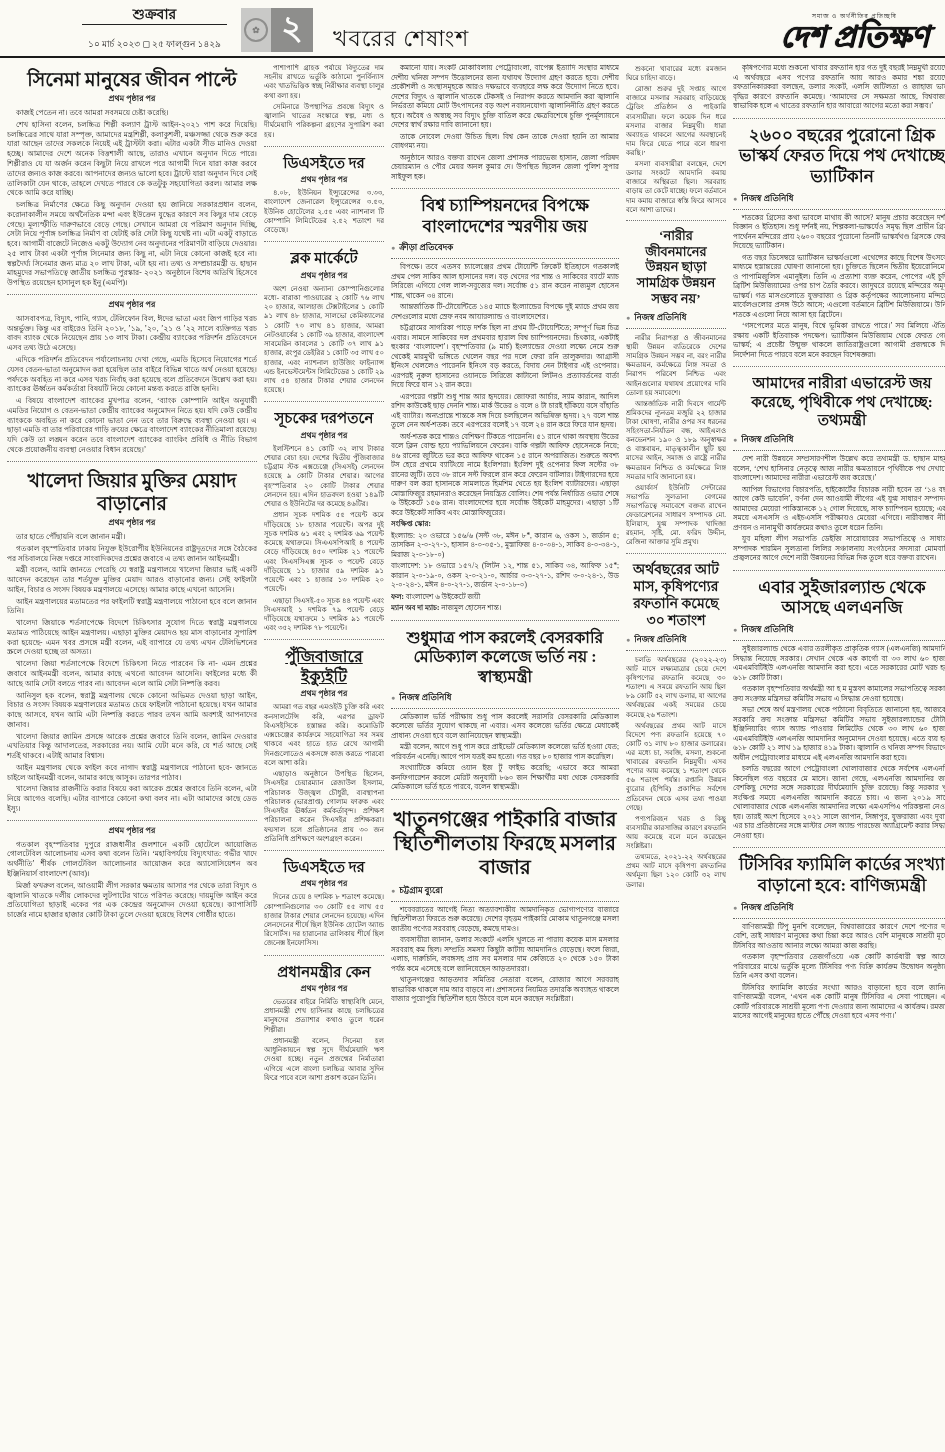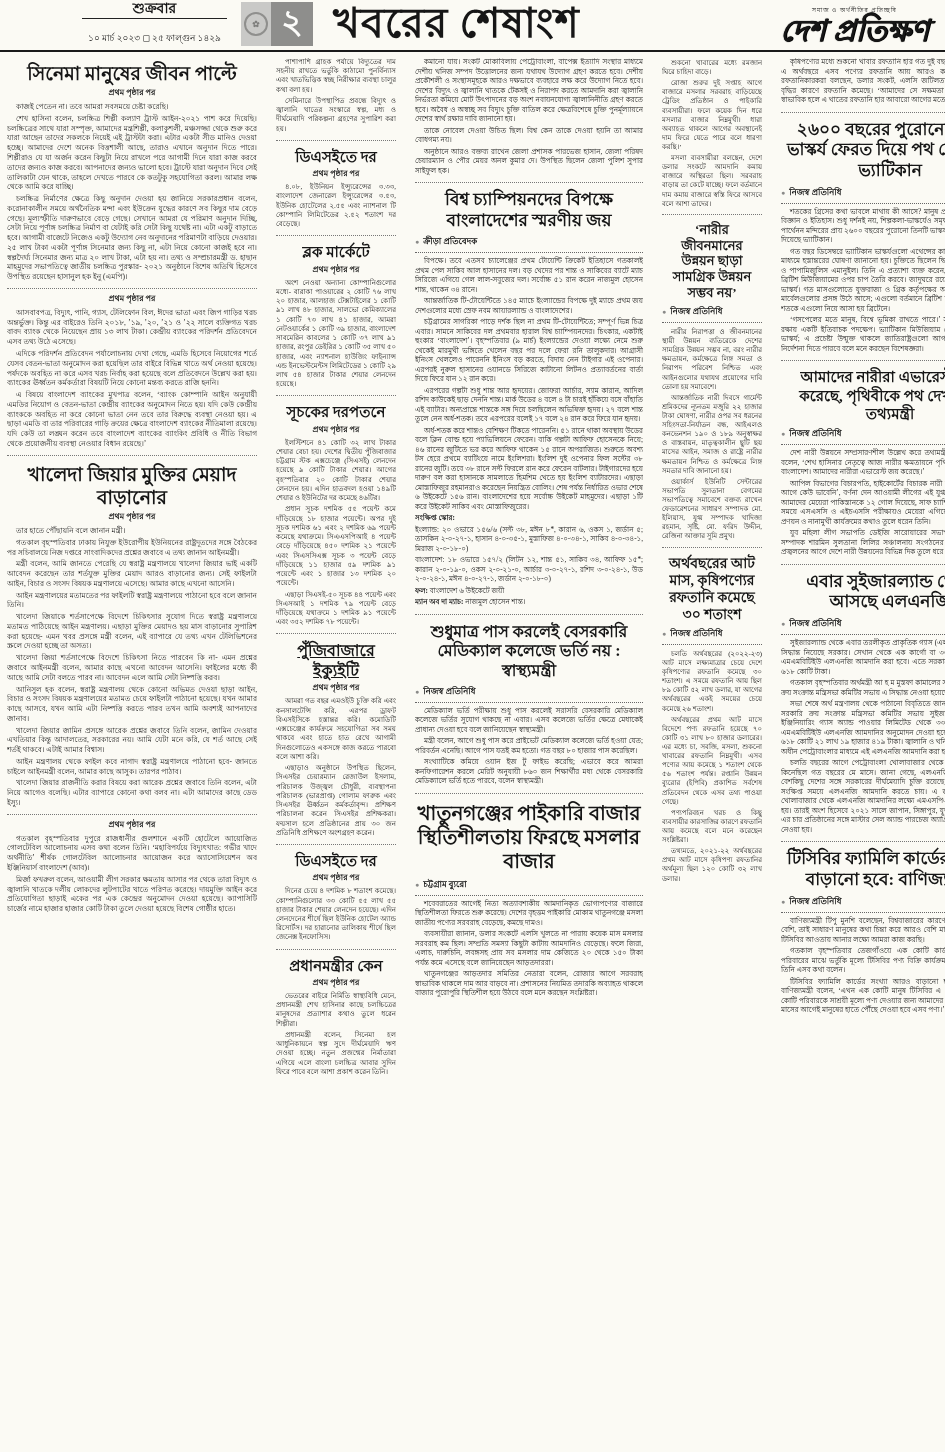--- a/index.html
+++ b/index.html
@@ -9,37 +9,37 @@
     color:#161616;
     font-family:"Liberation Serif","DejaVu Serif",serif;
     overflow:hidden;
     position:relative;
   }
   
   .masthead-bar{
     display:flex;align-items:flex-end;
     padding:26px 12px 4px 12px;
     border-bottom:2px solid #1a1a1a;
-    height:52px;box-sizing:border-box;
+    height:58px;box-sizing:border-box;
   }
   .dateblock{width:215px;text-align:center;padding-left:70px;box-sizing:border-box;}
   .dateblock .weekday{font-weight:bold;font-size:14px;line-height:1.1;}
   .dateblock .dateline{font-size:9px;border-top:1px solid #222;margin-top:2px;padding-top:12px;white-space:nowrap;}
   .pagenum-wrap{display:flex;margin-left:14px;}
   .stampbox{width:30px;height:44px;background:#c9c9c7;display:flex;align-items:center;justify-content:center;}
   .stampbox .seal{width:20px;height:20px;border-radius:50%;border:2px solid #8f8f8d;color:#7e7e7c;font-size:9px;display:flex;align-items:center;justify-content:center;}
   .numbox{width:42px;height:44px;background:#8e8e8c;color:#fcfcfa;display:flex;align-items:center;justify-content:center;font-size:33px;font-weight:bold;}
-  .section-title{font-size:41px;font-weight:bold;letter-spacing:1px;margin-left:20px;white-space:nowrap;line-height:1;padding-bottom:2px;}
+  .section-title{font-size:22px;font-weight:normal;letter-spacing:1px;margin-left:20px;white-space:nowrap;line-height:1;padding-bottom:2px;}
   .mast-right{margin-left:auto;text-align:center;padding-right:4px;}
   .mast-tagline{font-size:6px;letter-spacing:1px;color:#222;}
   .mast-name{font-size:30px;font-weight:bold;line-height:1;letter-spacing:0px;
     text-shadow:0 0 1px #000, 1px 0 0 #000;font-style:italic;}
   
   .content{
-    display:flex;gap:19px;
+    display:flex;gap:7px;
     padding:6px 5px 0 7px;
     height:1380px;overflow:hidden;box-sizing:border-box;align-items:flex-end;
   }
   .col{overflow:hidden;height:100%;}
   .col p{
     margin:0 0 2px 0;
     text-align:justify;
     line-height:1.32;
     text-indent:9px;
   }

